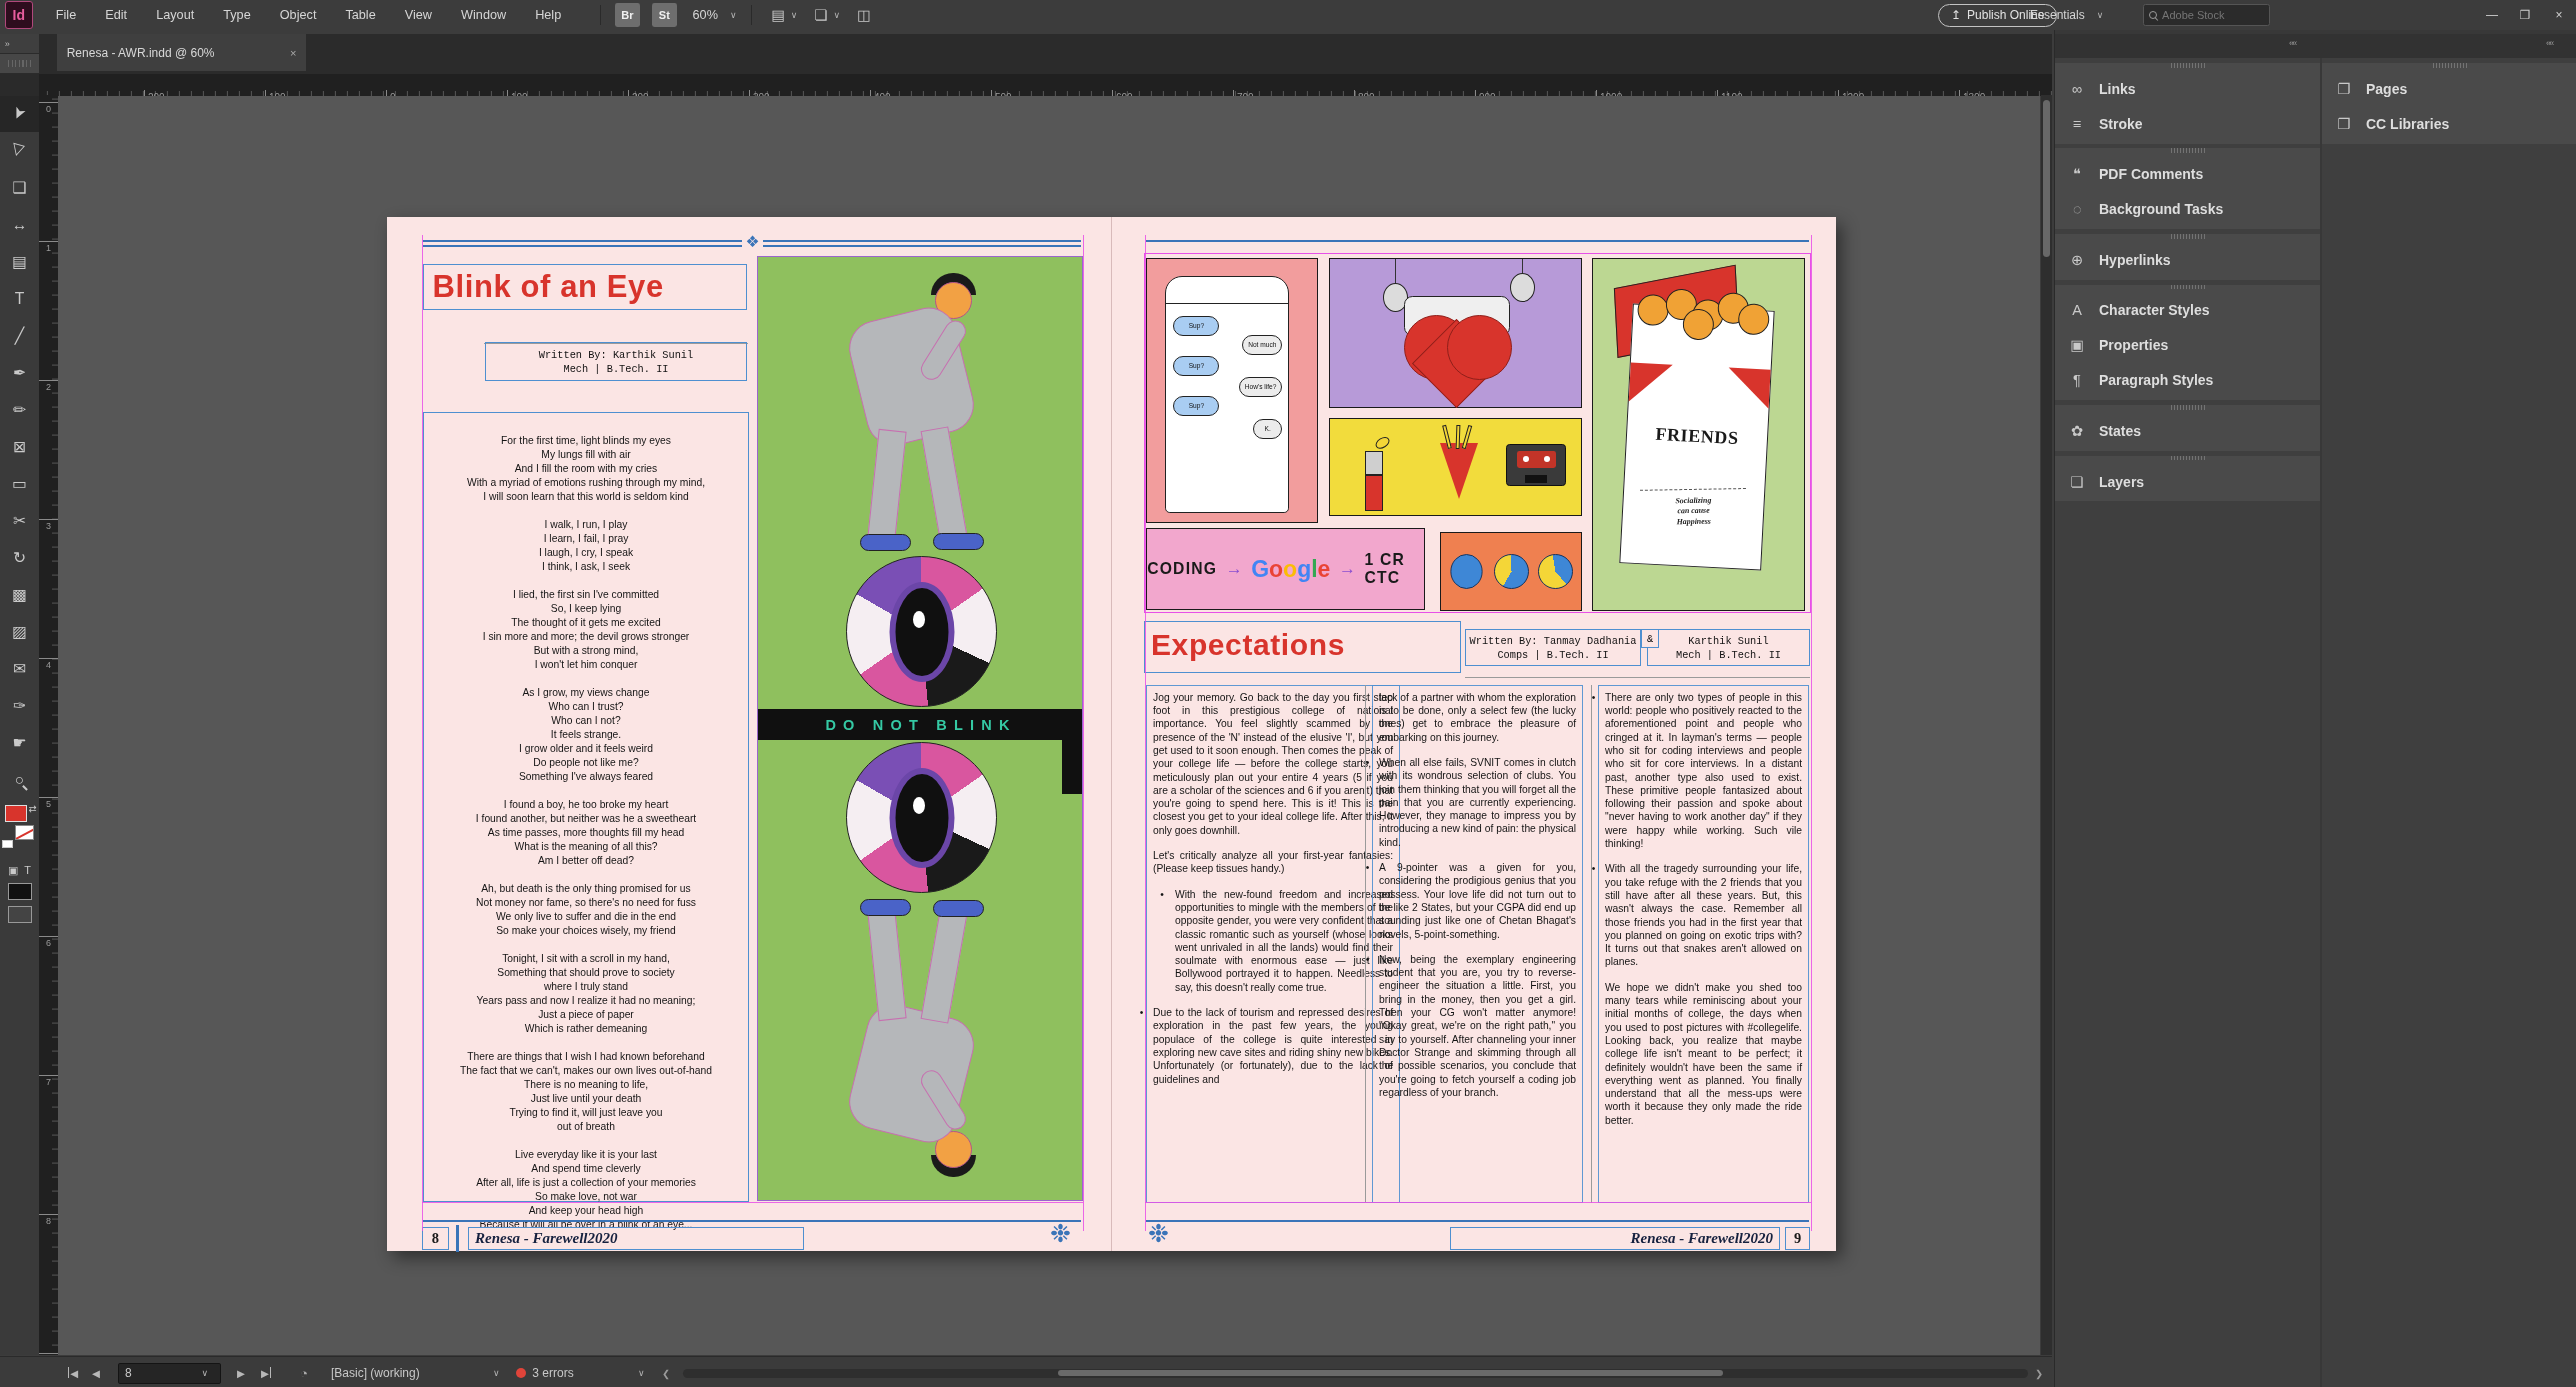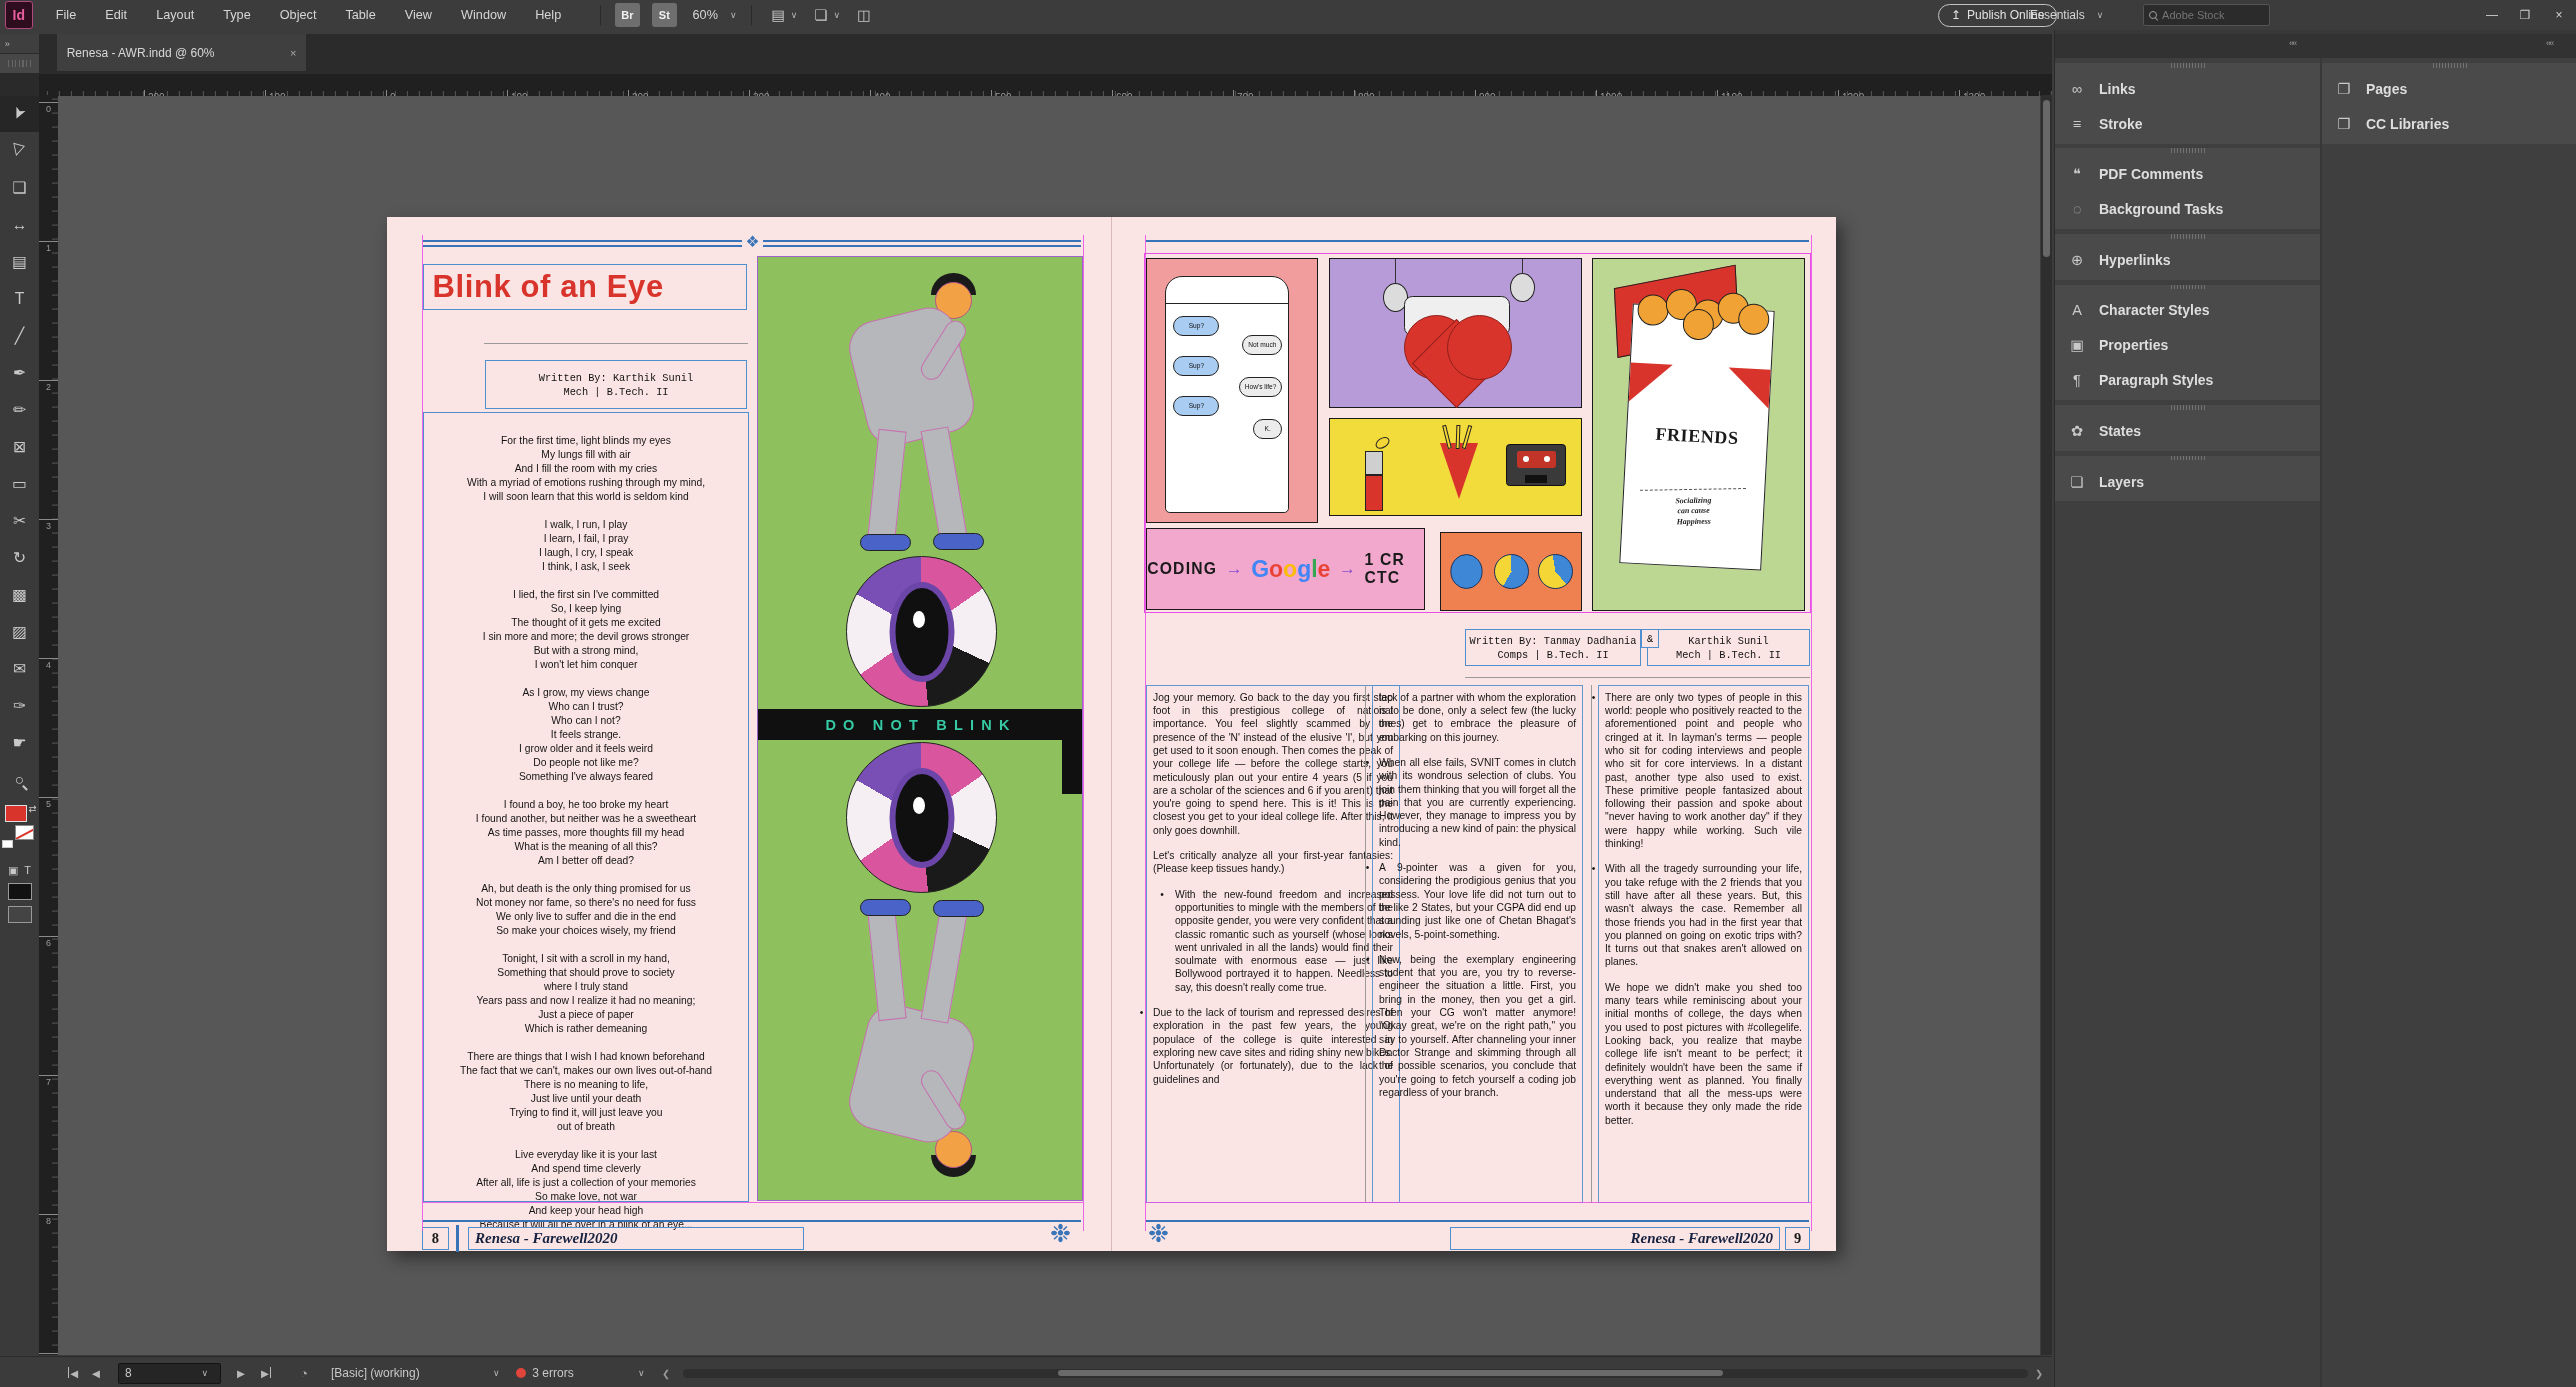--- a/index.html
+++ b/index.html
@@ -341,21 +341,21 @@
   <div class="a guide-h" style="left:758px;top:985px;width:666px" data-name="margin-guide"></div>
 
   <div class="a brule" style="left:36px;top:23px;width:658px;height:1.8px" data-name="top-rule"></div>
   <div class="a brule" style="left:36px;top:28px;width:658px;height:1.8px" data-name="top-rule"></div>
   <span class="a orn" style="left:355px;top:14.5px;font-size:15.7px;background:#fbe5e4;padding:0 3.6px" data-name="header-ornament-icon">❖</span>
 
   <div id="titlebox" class="a bx" style="left:36px;top:47px;width:324px;height:46px" data-name="poem-title-frame">
     <h1 class="red" data-name="poem-title">Blink of an Eye</h1>
   </div>
   <div class="a" style="left:97px;top:126px;width:264px;height:1.2px;background:#9a9a9a" data-name="divider"></div>
-  <div id="creditbox" class="a bx mono" style="left:98px;top:143px;width:262px;height:49px" data-name="poem-credit-frame">Written By: Karthik Sunil
+  <div id="creditbox" class="a bx mono" style="left:98px;top:125px;width:262px;height:39px" data-name="poem-credit-frame">Written By: Karthik Sunil
 Mech | B.Tech. II</div>
 
   <div id="illo" class="a" style="left:370px;top:39px;width:326px;height:945px" data-name="blink-illustration">
     <div class="fig" style="left:57px;top:9px" data-name="figure-top">
       <i class="f-hair"></i>
         <i class="f-head"></i>
         <i class="f-torso"></i>
         <i class="f-arm"></i>
       <i class="f-legl"></i>
         <i class="f-legr"></i>
@@ -537,20 +537,23 @@
 
     <div class="panel" style="left:295px;top:278px;width:142px;height:79px;background:#ef8050" data-name="collage-pacman-panel">
       <div class="pacrow">
         <i class="pac pac1" data-name="pacman-icon"></i>
         <i class="pac pac2" data-name="pacman-icon"></i>
         <i class="pac pac3" data-name="pacman-icon"></i>
       </div>
     </div>
   </div>
 
+  <div id="rtitle" class="a bx" style="left:757px;top:404px;width:317px;height:52px" data-name="article-title-frame">
+    <h1 class="red" data-name="article-title">Expectations</h1>
+  </div>
   <div id="credit1" class="a bx mono" style="left:1078px;top:412px;width:176px;height:37px" data-name="article-credit-frame">Written By: Tanmay Dadhania
 Comps | B.Tech. II</div>
   <div id="credit2" class="a bx mono" style="left:1260px;top:412px;width:163px;height:37px" data-name="article-credit-frame">Karthik Sunil
 Mech | B.Tech. II</div>
   <div class="a bx ampbox" style="left:1254px;top:412px;width:18px;height:19.3px" data-name="ampersand-frame">&amp;</div>
   <div class="a" style="left:1078px;top:460px;width:345px;height:1.2px;background:#9a9a9a" data-name="divider"></div>
 
   <div class="colbox a" style="left:759px;top:468px;width:254px;height:518px" data-name="text-column-1">
 
   <p class="cp p" data-name="paragraph" style="--i: 0;">Jog your memory. Go back to the day you first step foot in this prestigious college of national importance. You feel slightly scammed by the presence of the 'N' instead of the elusive 'I', but you get used to it soon enough. Then comes the peak of your college life — before the college starts, you meticulously plan out your entire 4 years (5 if you are a scholar of the sciences and 6 if you aren't) that you're going to spend here. This is it! This is the closest you get to your ideal college life. After this, it only goes downhill.</p>

